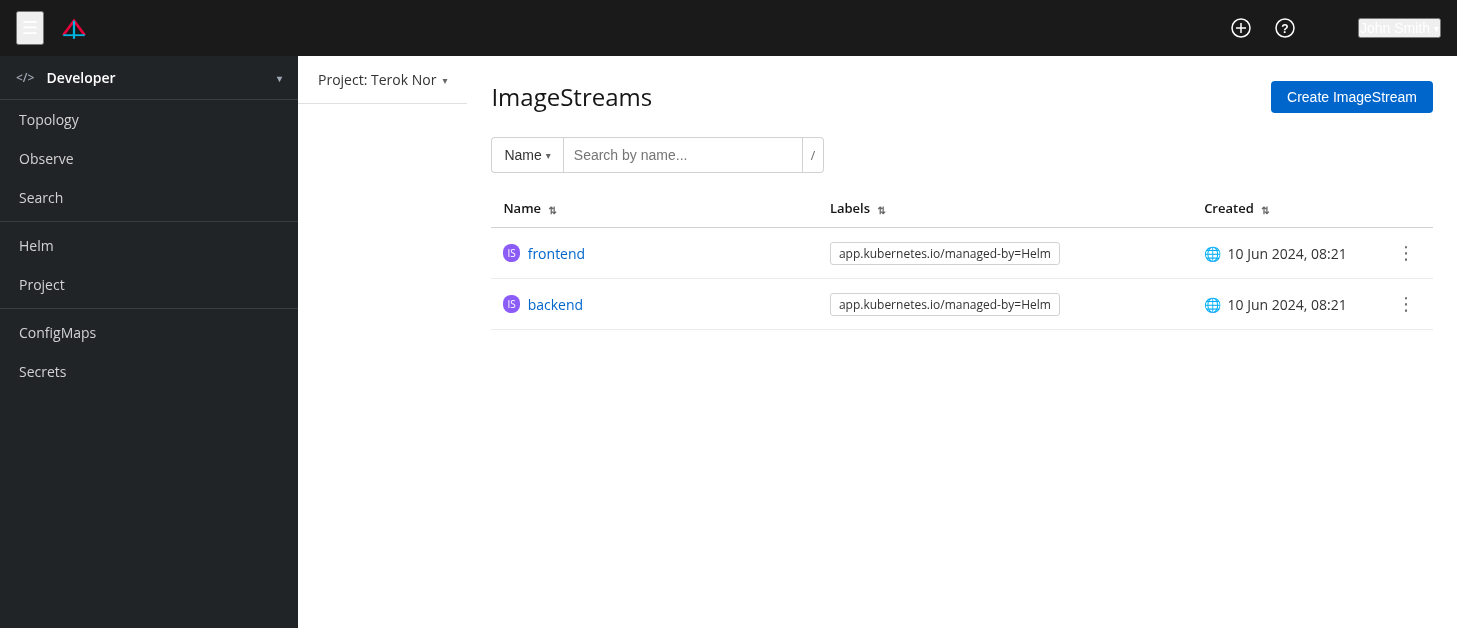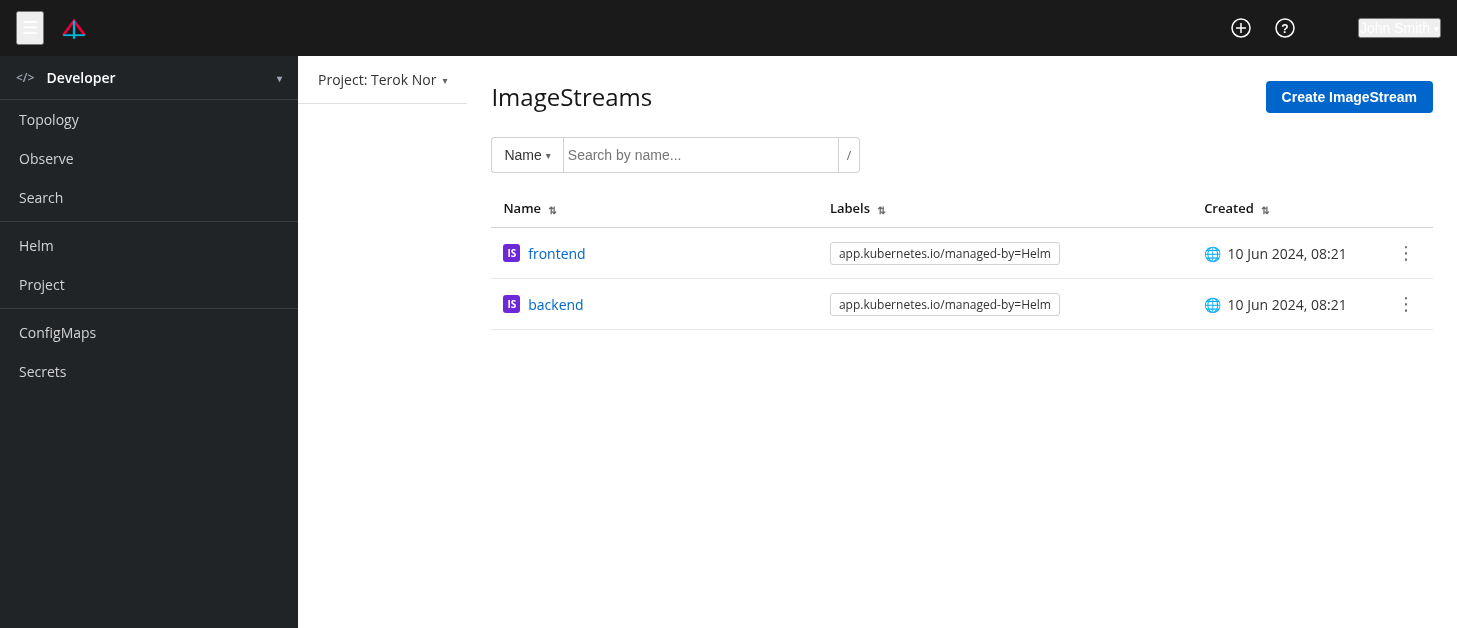--- a/index.html
+++ b/index.html
@@ -159,21 +159,21 @@
       color: #151515;
     }
     .create-btn {
       background: #0066cc;
       color: #fff;
       border: none;
       padding: 8px 16px;
       border-radius: 4px;
       font-size: 14px;
       cursor: pointer;
-      font-weight: 700;
+      font-weight: 400;
     }
 
     
     .filter-bar {
       display: flex;
       align-items: center;
       gap: 0;
       margin-bottom: 16px;
     }
     .filter-name-btn {
@@ -186,24 +186,24 @@
       border-radius: 4px 0 0 4px;
       background: #fff;
       cursor: pointer;
       font-size: 14px;
       color: #333;
       height: 36px;
     }
     .filter-search-input {
       border: 1px solid #d2d2d2;
       border-radius: 0 4px 4px 0;
-      padding: 6px 4px;
+      padding: 6px 10px;
       font-size: 14px;
       height: 36px;
-      width: 276px;
+      width: 240px;
       color: #999;
       outline: none;
     }
     .filter-slash {
       border: 1px solid #d2d2d2;
       border-left: none;
       padding: 6px 8px;
       height: 36px;
       display: flex;
       align-items: center;
@@ -241,26 +241,26 @@
       padding: 12px 12px;
       font-size: 14px;
       color: #333;
     }
     .name-cell {
       display: flex;
       align-items: center;
       gap: 8px;
     }
     .is-badge {
-      background: #6d28d9;
+      background: #8b5cf6;
       color: #fff;
       font-size: 10px;
-      font-weight: 700;
+      font-weight: 400;
       padding: 2px 4px;
-      border-radius: 3px;
+      border-radius: 8px;
       flex-shrink: 0;
     }
     .name-link {
       color: #0066cc;
       text-decoration: none;
       cursor: pointer;
     }
     .label-badge {
       display: inline-flex;
       align-items: center;

